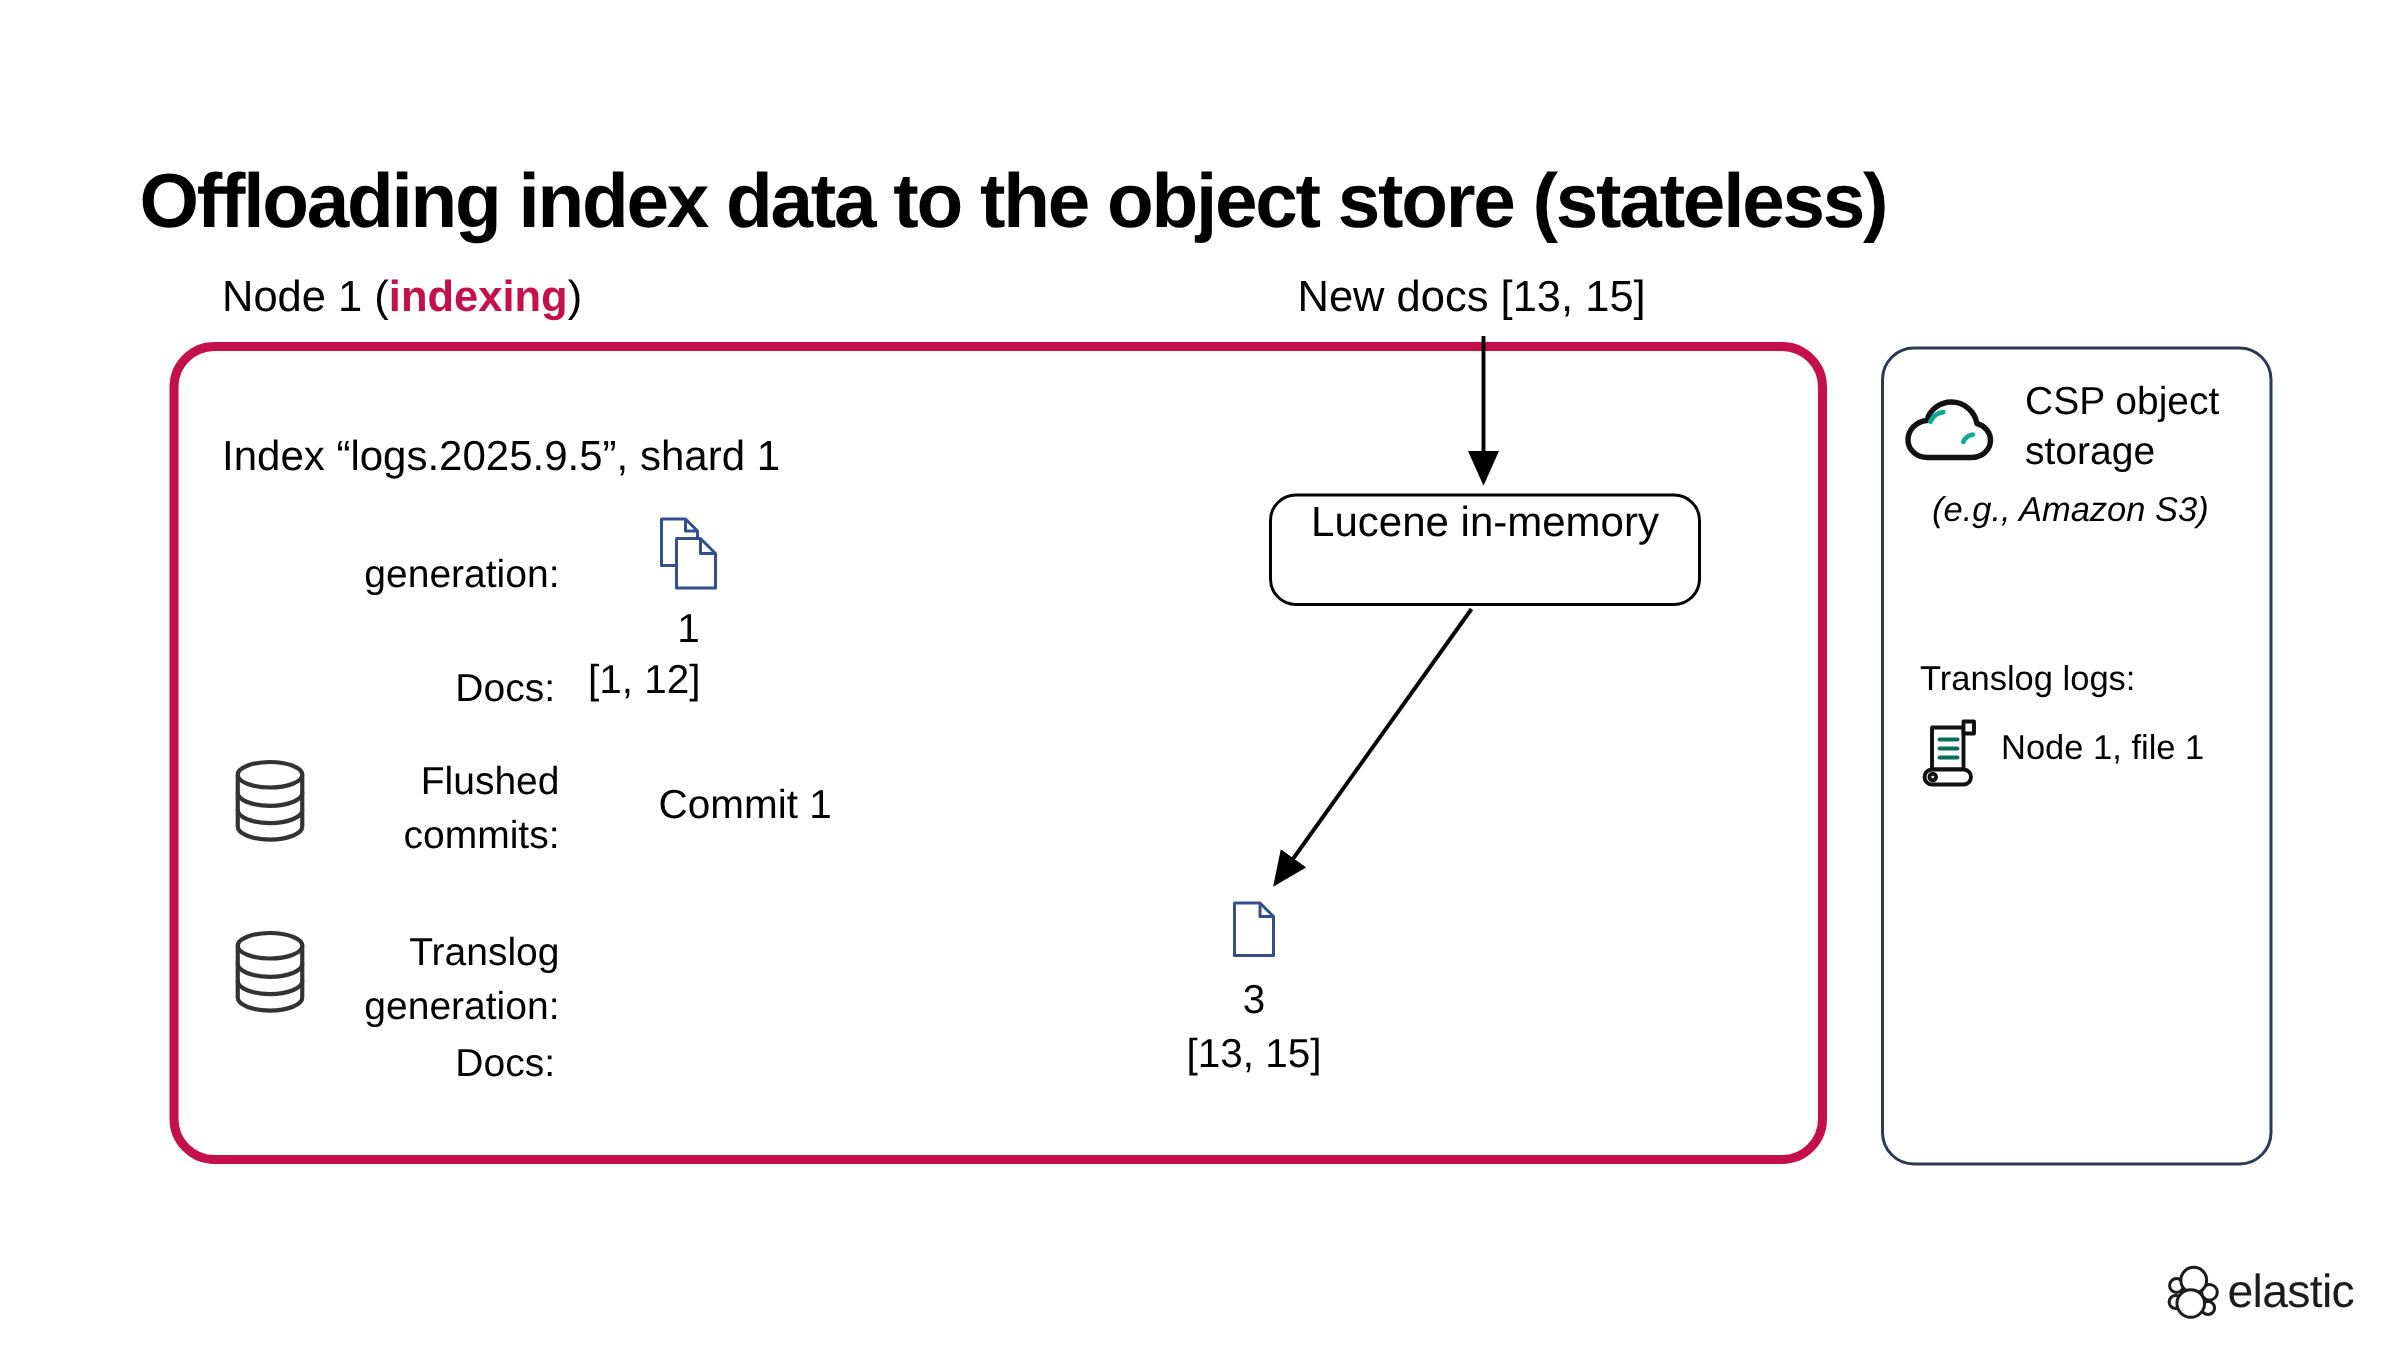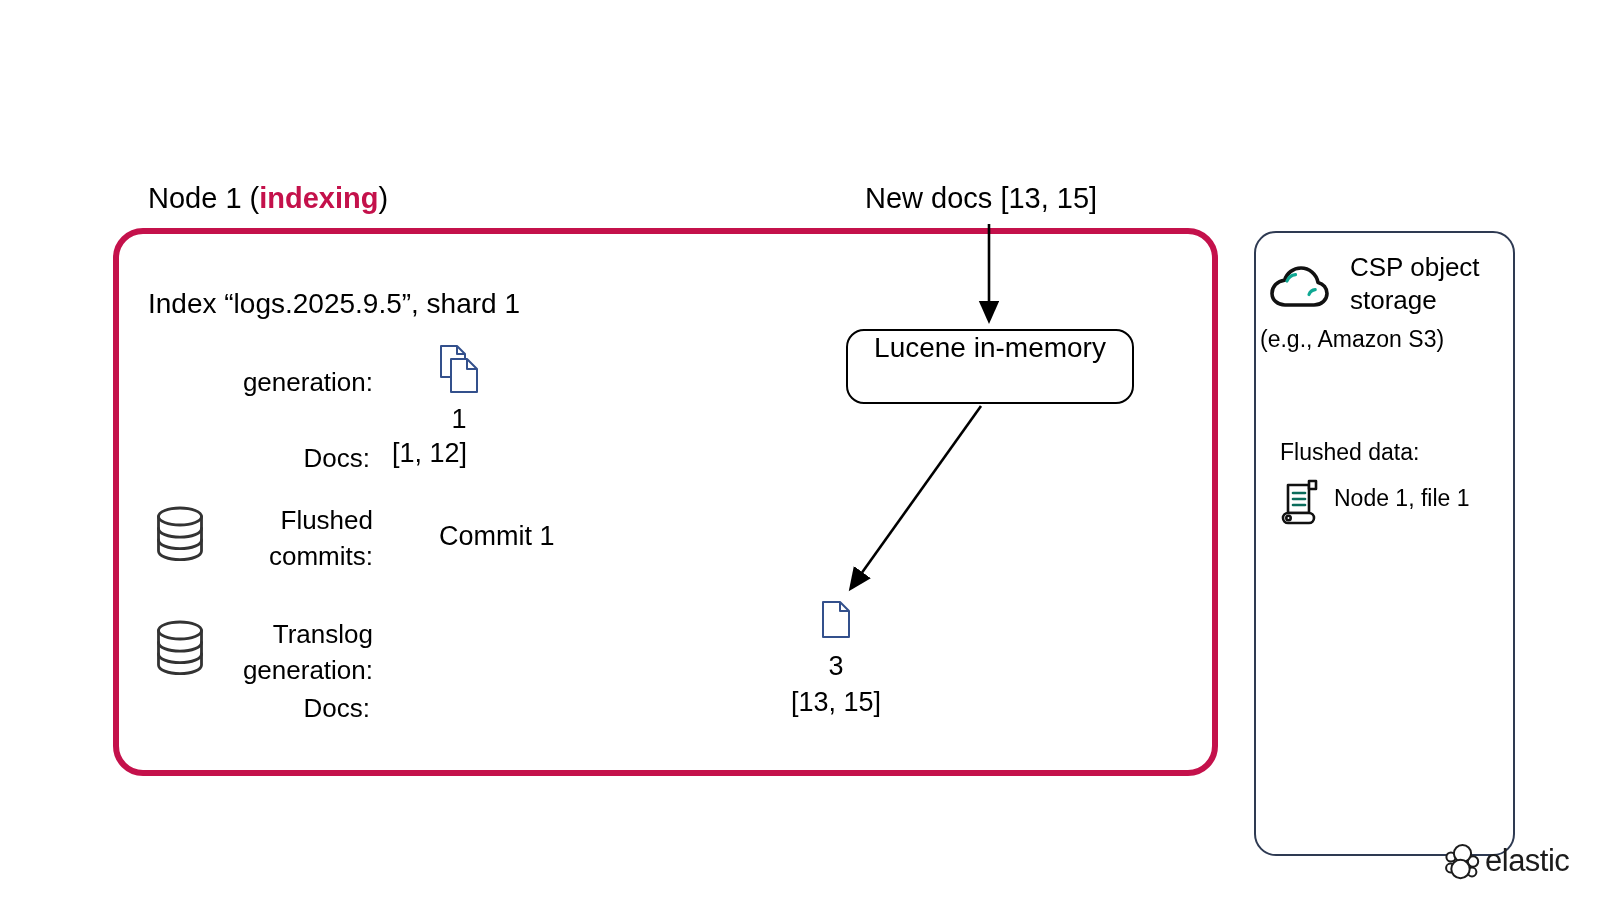--- a/index.html
+++ b/index.html
@@ -35,20 +35,21 @@
   .brand{display:flex;align-items:center;gap:5px;}
   .brand-text{font-size:31px;color:#1c1c1c;letter-spacing:-0.5px;}
   svg{display:block;}
   .overlay{position:absolute;left:0;top:0;pointer-events:none;}
 </style>
 </head>
 <body>
 
 <div class="slide">
 
+  <h1 class="title abs" style="left:93px;top:104px;">Offloading index data to the object store (stateless)</h1>
 
   <div class="toplabel abs" style="left:148px;top:182px;">
     <span>Node 1 (</span><span class="hl">indexing</span><span>)</span>
   </div>
   <div class="toplabel abs" style="left:865px;top:182px;">New docs [13, 15]</div>
 
   <div class="nodebox abs" style="left:113px;top:228px;width:1105px;height:548px;"></div>
 
   <div class="indexline abs" style="left:148px;top:243px;margin-top:45px;">Index “logs.2025.9.5”, shard 1</div>
 
@@ -111,32 +112,32 @@
   <svg class="overlay" width="1600" height="900" viewBox="0 0 1600 900">
     <defs>
       <marker id="ah" markerWidth="11" markerHeight="11" refX="7.5" refY="4" orient="auto">
         <path d="M0 0 L9 4 L0 8 Z" fill="#000"></path>
       </marker>
     </defs>
     <line x1="989" y1="224" x2="989" y2="320" stroke="#000" stroke-width="2.6" marker-end="url(#ah)"></line>
     <line x1="981" y1="406" x2="851" y2="588" stroke="#000" stroke-width="2.6" marker-end="url(#ah)"></line>
   </svg>
 
-  <div class="storagepanel abs" style="left:1254px;top:231px;width:261px;height:625px;">
+  <div class="storagepanel abs" style="left:1254px;top:231px;width:261px;height:546px;">
     <svg class="abs" style="left:10px;top:22px;" width="68" height="62" viewBox="0 0 68 62">
       <path d="M19 50 H48 c7.5 0 13-5.2 13-11.5 0-5.3-3.7-9.8-9-11.1 C50.5 19 43.2 13 35 13 c-7.8 0-14.5 5.1-16.4 12.3 C11.2 26 6 31.7 6 38.4 6 45 11.8 50 19 50 Z" fill="#fff" stroke="#111" stroke-width="3.6" stroke-linejoin="round"></path>
       <path d="M21 26 q2.2-5.5 8.5-6.3" fill="none" stroke="#0FA893" stroke-width="3.2" stroke-linecap="round"></path>
       <path d="M43 39.5 q1.6-4.3 6.2-4.8" fill="none" stroke="#0FA893" stroke-width="3.2" stroke-linecap="round"></path>
     </svg>
     <div class="sp-title abs" style="left:94px;top:18px;">
       <div>CSP object</div>
       <div>storage</div>
     </div>
-    <div class="sp-sub abs" style="left:4px;top:93px;">(e.g., Amazon S3)</div>
-    <div class="sp-small abs" style="left:24px;top:206px;">Flushed data:</div>
+    <div class="sp-sub abs" style="left:32px;top:93px;font-style:italic;">(e.g., Amazon S3)</div>
+    <div class="sp-small abs" style="left:24px;top:206px;">Translog logs:</div>
     <svg class="abs" style="left:22px;top:244px;" width="42" height="50" viewBox="0 0 42 50">
       <g fill="#fff" stroke="#111" stroke-width="2.6" stroke-linejoin="round" stroke-linecap="round">
         <path d="M10 8 H31 V36 H10 Z"></path>
         <path d="M31 12 H38 V4 H31 Z"></path>
         <rect x="5" y="36" width="31" height="10" rx="5"></rect>
         <circle cx="10.5" cy="41" r="2.2" fill="none"></circle>
       </g>
       <g stroke="#0A6C5B" stroke-width="2.6" stroke-linecap="round">
         <line x1="15" y1="16" x2="27" y2="16"></line>
         <line x1="15" y1="22" x2="27" y2="22"></line>

